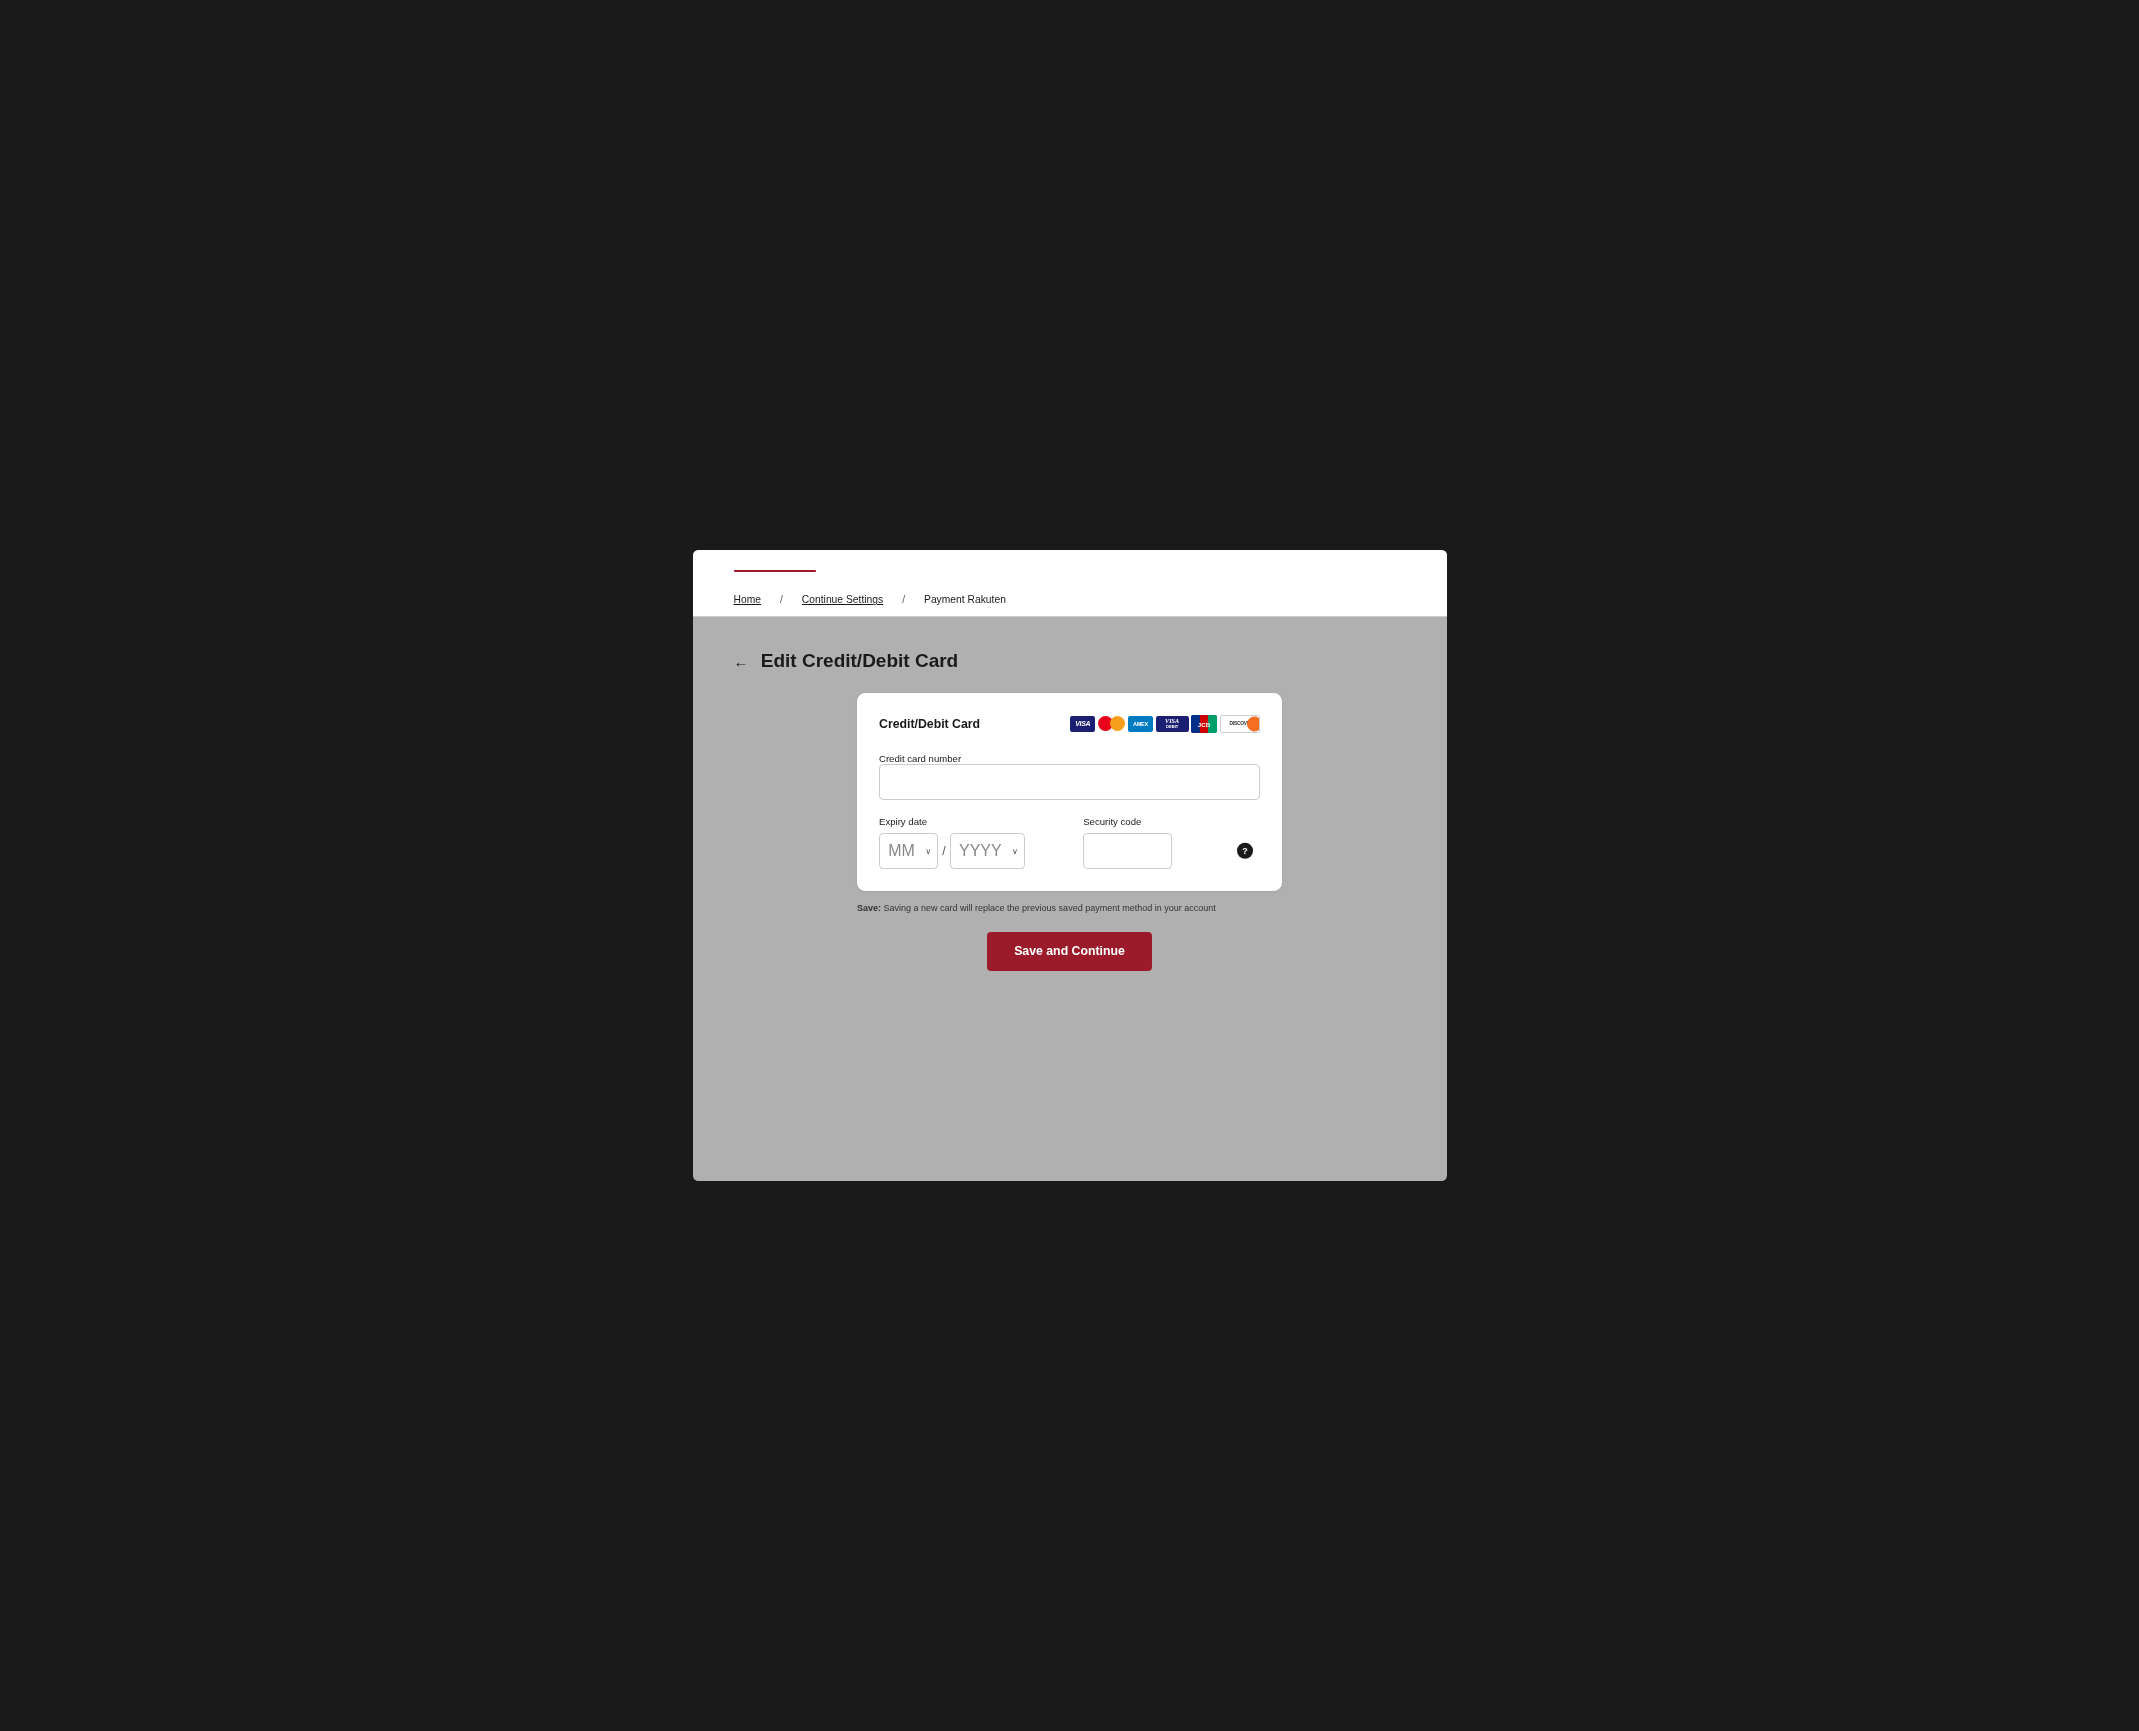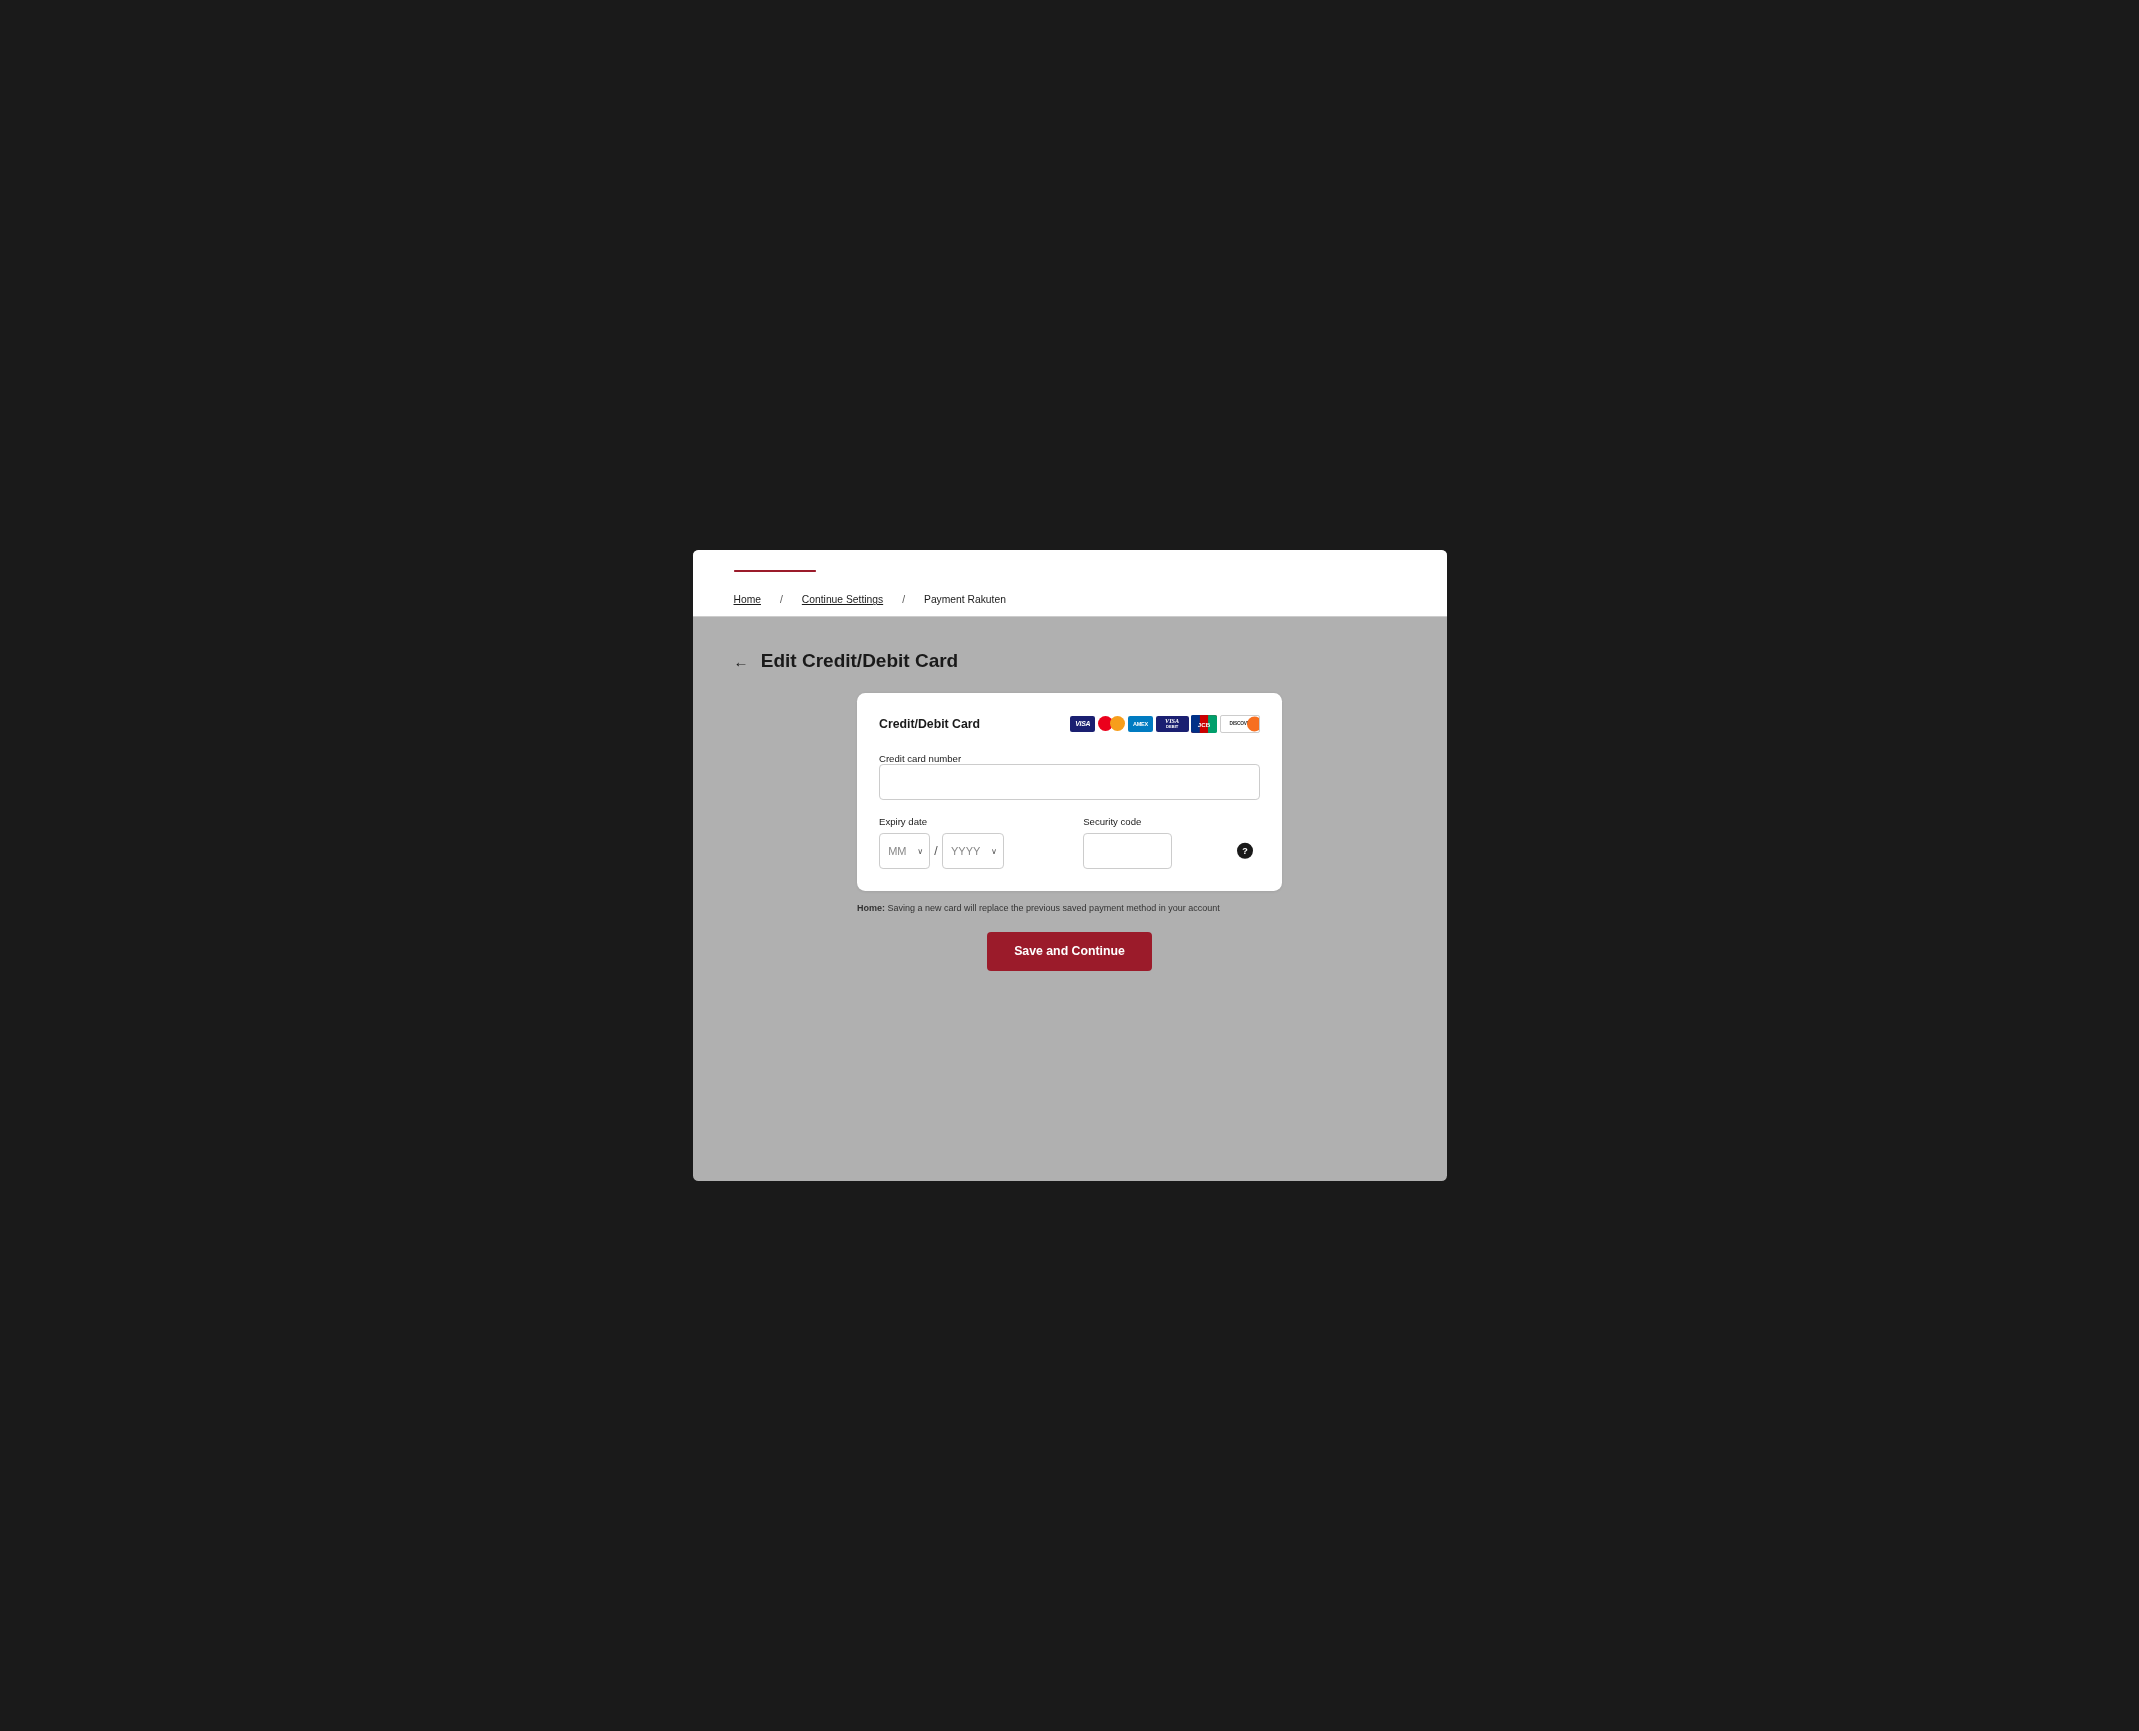--- a/index.html
+++ b/index.html
@@ -264,21 +264,21 @@
     .select-wrapper {
       position: relative;
       display: inline-block;
     }
 
     .select-wrapper select {
       height: 36px;
       border: 0.7px solid #cccccc;
       border-radius: 4.1px;
       padding: 0 22px 0 8.2px;
-      font-size: 11px;
+      font-size: 16px;
       color: #888;
       background: #fff;
       appearance: none;
       -webkit-appearance: none;
       cursor: pointer;
       outline: none;
     }
 
     .select-wrapper::after {
       content: '∨';
@@ -473,20 +473,20 @@
             <div class="field-label">Security code</div>
             <div class="security-input-wrapper">
               <input type="text" class="security-input" placeholder="" style="">
               <div class="help-icon">?</div>
             </div>
           </div>
         </div>
       </div>
 
       <p class="note-text">
-        <span class="note-bold">Home:</span><span> Saving a new card will replace the previous saved payment method in your account</span>
+        <span class="note-bold">Save:</span><span> Saving a new card will replace the previous saved payment method in your account</span>
       </p>
 
       <button class="save-button">Save and Continue</button>
     </div>
   </div>
 </div>
 
 
 </body></html>

